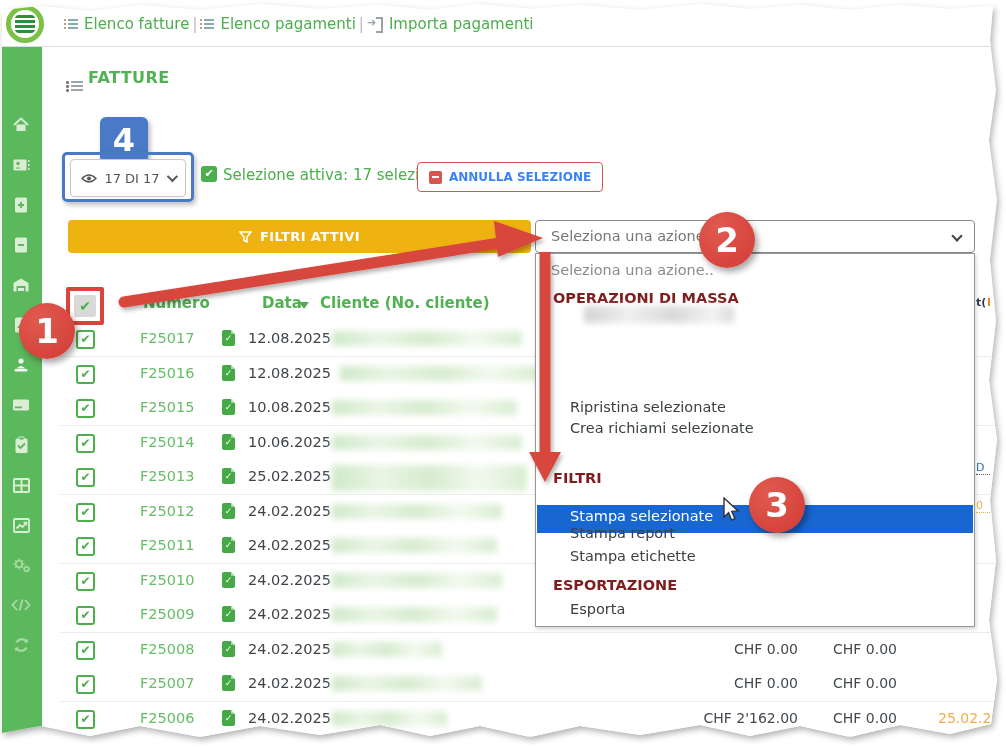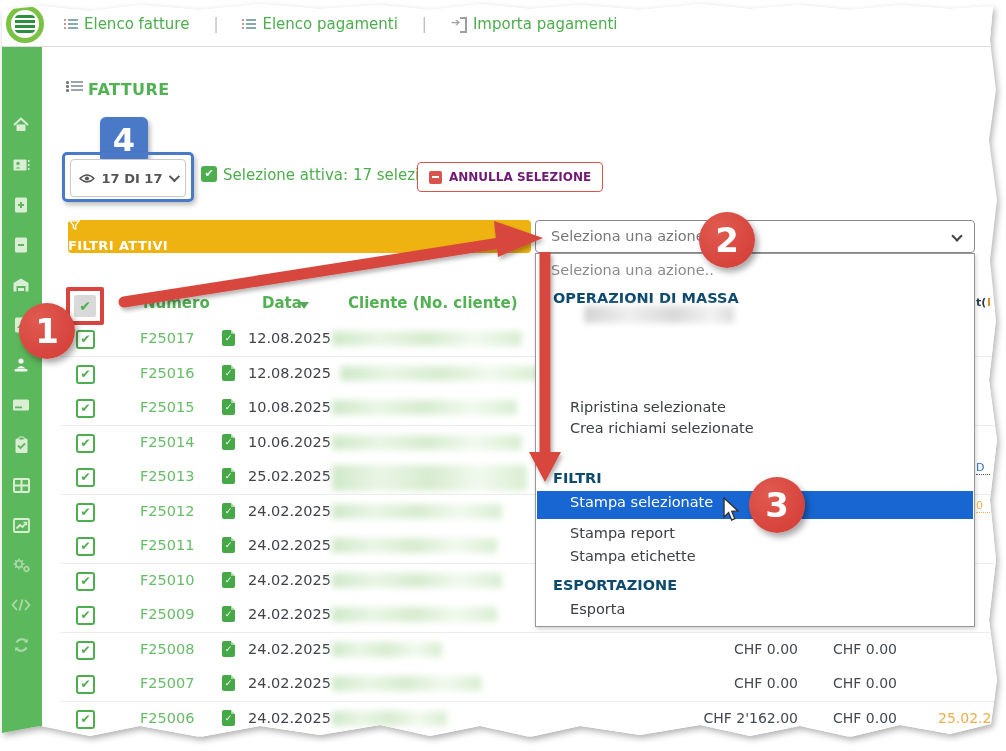--- a/index.html
+++ b/index.html
@@ -7,63 +7,63 @@
   body { width:1006px; height:751px; position:relative; font-family:"DejaVu Sans","Liberation Sans",sans-serif; overflow:hidden; }
   .shadow-wrap { position:absolute; inset:0; filter:drop-shadow(2px 3px 3px rgba(0,0,0,.30)); }
   .sheet { position:absolute; inset:0; background:#fff;
     clip-path: polygon(2px 10px,40px 6px,90px 11px,140px 5px,200px 10px,260px 4px,320px 9px,380px 5px,430px 10px,480px 4px,530px 9px,580px 5px,640px 10px,700px 4px,750px 9px,800px 5px,850px 10px,900px 5px,950px 9px,993px 6px,990px 40px,996px 90px,989px 140px,997px 200px,990px 260px,996px 320px,989px 380px,997px 440px,990px 500px,996px 560px,989px 620px,997px 680px,991px 724px,950px 734px,900px 725px,850px 737px,800px 726px,750px 736px,700px 725px,640px 735px,580px 726px,530px 737px,480px 726px,430px 736px,380px 725px,320px 735px,260px 726px,200px 737px,140px 726px,90px 736px,40px 726px,2px 733px); }
 
   
   .topbar { position:absolute; left:0; top:0; right:0; height:47px; background:#fff; border-bottom:1px solid #ddd; z-index:2; }
   .logo { position:absolute; left:6px; top:5px; width:38px; height:38px; border-radius:50%; border:5px solid #7bc143; background:#fff; }
   .logo-bars { position:absolute; left:4px; right:4px; top:5px; bottom:5px; border-radius:4px;
     background:repeating-linear-gradient(180deg,#2f8f3f 0 3px,#ffffff 3px 5px); }
-  .nav-links { position:absolute; left:64px; top:0; height:47px; display:flex; align-items:center; gap:24px; font-size:15px; color:#4cae4c; z-index:2; }
+  .nav-links { position:absolute; left:64px; top:0; height:47px; display:flex; align-items:center; gap:3px; font-size:15px; color:#4cae4c; z-index:2; }
   .nav-link { display:flex; align-items:center; gap:6px; cursor:pointer; }
   .nav-sep { color:#bbb; }
   .li-icon { width:14px; height:12px; display:inline-block; }
   .li-icon i { display:block; height:2px; margin:1px 0 2px 4px; background:#8aa; position:relative; }
   .li-icon i::before { content:""; position:absolute; left:-4px; top:0; width:2px; height:2px; background:#c98; }
   .imp-icon { width:16px; height:13px; position:relative; display:inline-block; }
   .imp-icon::before { content:"\2794"; color:#9aa0a6; font-size:11px; position:absolute; left:0; top:-1px; }
   .imp-icon::after { content:""; position:absolute; right:0; top:0; width:5px; height:12px; border:2px solid #9aa0a6; border-left:none; }
 
   
   .sidebar { position:absolute; left:0; top:47px; width:42px; bottom:0; background:#5cb85c; z-index:1; }
   .sb-icon { position:absolute; left:0; width:42px; height:20px; display:flex; justify-content:center; align-items:center; cursor:pointer; }
   .sb-icon svg { opacity:.92; }
   .sb-dim svg { opacity:.58; }
 
   
-  .page-title { position:absolute; left:88px; top:80px; font-size:16px; font-weight:bold; color:#52b152; letter-spacing:.4px; z-index:2; }
+  .page-title { position:absolute; left:88px; top:68px; font-size:16px; font-weight:bold; color:#52b152; letter-spacing:.4px; z-index:2; }
   .title-icon { position:absolute; left:66px; top:80px; width:17px; height:14px; z-index:2; }
   .title-icon i { display:block; height:2px; margin:1px 0 2px 5px; background:#9aa5ad; position:relative; }
   .title-icon i::before { content:""; position:absolute; left:-5px; top:0; width:2.5px; height:2.5px; background:#777; border-radius:50%; }
 
   
-  .visible-btn { position:absolute; left:70px; top:159px; width:116px; height:38px; background:#fff; border:1px solid #c9c9c9; border-radius:4px; display:flex; align-items:center; justify-content:center; gap:7px; font-size:13px; color:#555; cursor:pointer; z-index:3; box-shadow:0 1px 2px rgba(0,0,0,.06);font-weight:bold; }
+  .visible-btn { position:absolute; left:70px; top:159px; width:116px; height:38px; background:#fff; border:1px solid #c9c9c9; border-radius:4px; display:flex; align-items:center; justify-content:center; gap:7px; font-size:13px; color:#555; cursor:pointer; z-index:3; box-shadow:0 1px 2px rgba(0,0,0,.06); }
   .chev { width:8px; height:8px; border-right:2px solid #555; border-bottom:2px solid #555; transform:rotate(45deg) translateY(-2px); }
   .sel-check { position:absolute; left:201px; top:166px; width:16px; height:16px; background:#4cae4c; border-radius:3px; color:#fff; font-size:11px; line-height:16px; text-align:center; z-index:2; }
   .sel-status { position:absolute; left:223px; top:166px; font-size:15px; color:#4cae4c; z-index:2; }
-  .cancel-btn { position:absolute; left:417px; top:162px; height:30px; padding:0 11px; background:#fff; border:1px solid #d9534f; border-radius:4px; display:flex; align-items:center; gap:7px; font-size:12px; font-weight:bold; color:#701a75; cursor:pointer; z-index:2; }
+  .cancel-btn { position:absolute; left:417px; top:162px; height:30px; padding:0 11px; background:#fff; border:1px solid #d9534f; border-radius:4px; display:flex; align-items:center; gap:7px; font-size:12px; font-weight:bold; color:#3b82f6; cursor:pointer; z-index:2; }
   .minus-sq { width:13px; height:13px; background:#d9534f; border-radius:2px; position:relative; }
   .minus-sq::after { content:""; position:absolute; left:3px; right:3px; top:5.5px; height:2px; background:#fff; }
 
   
-  .filter-btn { position:absolute; left:68px; top:220px; width:463px; height:33px; background:#eeb211; border-radius:4px; display:flex; align-items:flex-start; justify-content:center; gap:8px; color:#fff; font-size:13px; font-weight:bold; letter-spacing:.4px; cursor:pointer; z-index:2;flex-direction:column; }
+  .filter-btn { position:absolute; left:68px; top:220px; width:463px; height:33px; background:#eeb211; border-radius:4px; display:flex; align-items:center; justify-content:center; gap:8px; color:#fff; font-size:13px; font-weight:bold; letter-spacing:.4px; cursor:pointer; z-index:2; }
   .funnel { width:13px; height:12px; }
 
   
   .select-box { position:absolute; left:535px; top:220px; width:440px; height:33px; background:#fff; border:1px solid #8a8a8a; border-radius:4px; z-index:5; cursor:pointer; }
   .select-box .val { position:absolute; left:15px; top:7px; font-size:14.5px; color:#777; }
   .select-box .chev2 { position:absolute; right:13px; top:11px; width:8px; height:8px; border-right:2px solid #444; border-bottom:2px solid #444; transform:rotate(45deg); }
   .dropdown { position:absolute; left:535px; top:253px; width:440px; height:374px; background:#fff; border:1px solid #979797; box-shadow:1px 2px 4px rgba(0,0,0,.18); z-index:5; }
   .dd-it { position:absolute; left:1px; right:1px; font-size:14.5px; color:#3c4043; padding-left:33px; cursor:pointer; }
   .dd-opt { color:#8a8a8a; padding-left:14px; }
-  .dd-grp { color:#0c4a6e; font-weight:bold; padding-left:16px; cursor:default; }
+  .dd-grp { color:#7f1d1d; font-weight:bold; padding-left:16px; cursor:default; }
   .dd-sel { background:#1766d1; color:#fff; padding-top:3px; }
   .dd-blur { position:absolute; left:48px; top:52px; width:150px; height:17px; border-radius:2px;
     background:linear-gradient(90deg,#d3d3d3,#efefef 30%,#d9d9d9 60%,#f2f2f2 85%,#dcdcdc); filter:blur(3px); }
 
   
   .thead-cb { position:absolute; left:74px; top:295px; width:22px; height:22px; background:#d9d9d9; border-radius:2px; color:#4cae4c; font-size:14px; text-align:center; line-height:22px; z-index:2; cursor:pointer; }
   .cb-frame { position:absolute; left:66px; top:287px; width:38px; height:38px; border:4px solid #d9453e; border-radius:2px; z-index:6; }
   .th { position:absolute; top:294px; font-size:15px; font-weight:bold; color:#52b152; z-index:2; cursor:pointer; }
   .sort-caret { position:absolute; left:299px; top:302px; width:0; height:0; border:5px solid transparent; border-top:7px solid #58a85a; z-index:2; }
   .thead-line { position:absolute; left:60px; right:8px; top:322px; height:1px; background:#d5d5d5; z-index:1; }
@@ -253,21 +253,21 @@
     <svg class="funnel" viewBox="0 0 13 12">
           <path d="M1 1 H12 L8 6 V11 L5 9.5 V6 Z" fill="none" stroke="#fff" stroke-width="1.5"></path>
         </svg>
     <span>FILTRI ATTIVI</span>
   </div>
 
   <div class="thead-cb">✔</div>
   <div class="th" style="left:143px">Numero</div>
   <div class="th" style="left:262px">Data</div>
   <div class="sort-caret"></div>
-  <div class="th" style="left:348px">Cliente (No. cliente)</div>
+  <div class="th" style="left:320px">Cliente (No. cliente)</div>
   <div class="thead-line"></div>
 
   <div class="t-row" style="top:322px">
     <span class="row-cb">✔</span>
     <span class="row-num">F25017</span>
     <span class="doc-ic">✓</span>
     <span class="row-date">12.08.2025</span>
     <span class="row-blur" style="width:190px"></span>
   </div>
   <div class="t-row" style="top:357px">
@@ -359,21 +359,21 @@
     <span class="val">Seleziona una azione..</span>
     <span class="chev2"></span>
   </div>
   <div class="dropdown">
     <div class="dd-it dd-opt" style="top:8px">Seleziona una azione..</div>
     <div class="dd-it dd-grp" style="top:36px">OPERAZIONI DI MASSA</div>
     <div class="dd-blur"></div>
     <div class="dd-it" style="top:145px">Ripristina selezionate</div>
     <div class="dd-it" style="top:166px">Crea richiami selezionate</div>
     <div class="dd-it dd-grp" style="top:216px">FILTRI</div>
-    <div class="dd-it dd-sel" style="top:237px;height:28px">Stampa selezionate</div>
+    <div class="dd-it dd-sel" style="top:251px;height:28px">Stampa selezionate</div>
     <div class="dd-it" style="top:271px">Stampa report</div>
     <div class="dd-it" style="top:294px">Stampa etichette</div>
     <div class="dd-it dd-grp" style="top:323px">ESPORTAZIONE</div>
     <div class="dd-it" style="top:347px">Esporta</div>
   </div>
 
   <div class="frag frag-h">t(</div>
   <div class="frag frag-r1">D</div>
   <div class="frag frag-r2">0</div>
 

